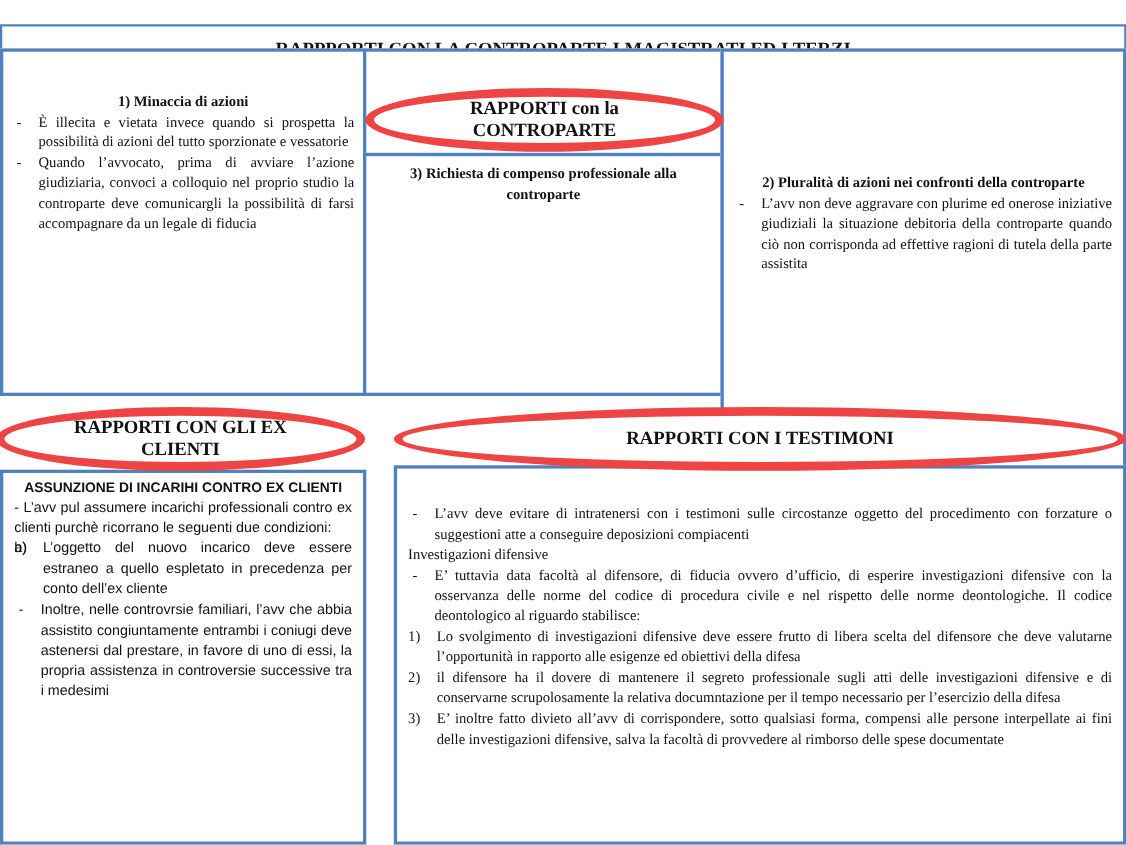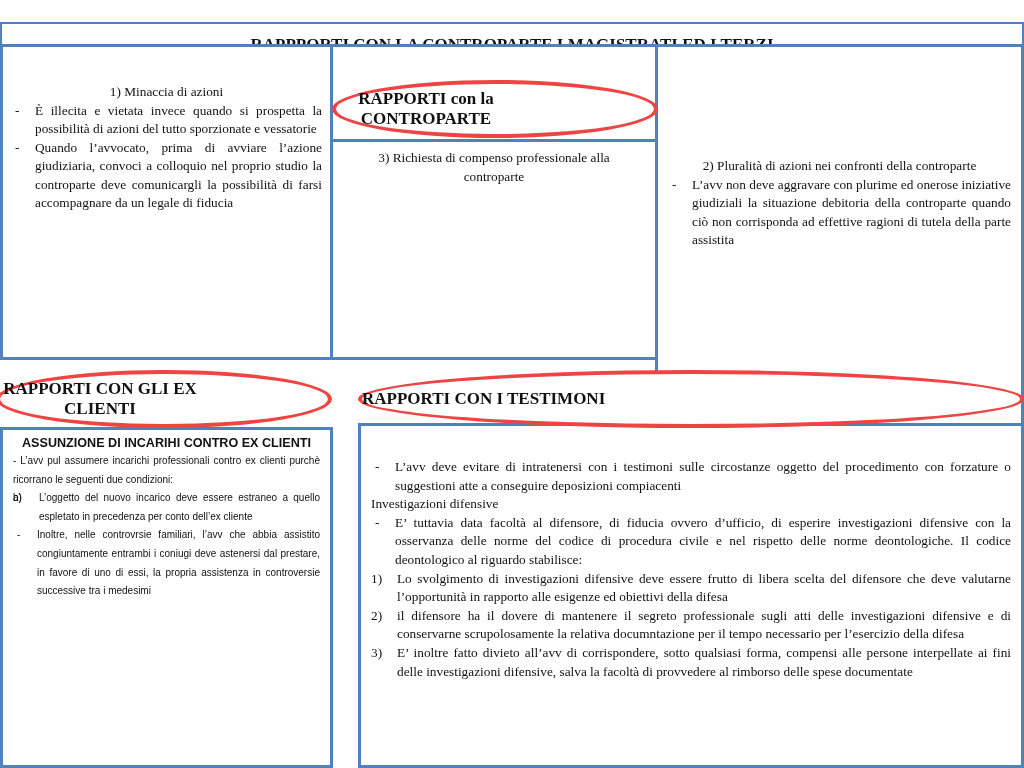--- a/index.html
+++ b/index.html
@@ -7,45 +7,45 @@
     width:1024px; height:768px; position:relative; overflow:hidden;
     background:#ffffff; color:#111;
     font-family:"Liberation Serif", serif;
   }
   .box {
     position:absolute; box-sizing:border-box;
     border:3px solid #4f81bd; background:#fff;
   }
   .ellipse {
     position:absolute; box-sizing:border-box;
-    border:4px solid #ef4444; border-radius:50%;
+    border:8px solid #ef4444; border-radius:50%;
     background:#fff;
-    display:flex; align-items:center; justify-content:flex-start;
+    display:flex; align-items:center; justify-content:center;
     text-align:center; font-weight:bold; line-height:1.15;
   }
   .title {
     position:absolute; left:0; top:0; width:1024px; height:46px;
     box-sizing:border-box; border:2px solid #4f81bd; border-bottom:3px solid #4f81bd;
     display:flex; align-items:center; justify-content:center;
     font-weight:bold; font-size:17px;margin-top:22px;
   }
-  .sec-h { font-weight:normal; text-align:center; font-size:13.3px; line-height:18.5px; }
+  .sec-h { font-weight:bold; text-align:center; font-size:13.3px; line-height:18.5px; }
   ul.dash { list-style:none; margin:0; padding:0; }
   ul.dash li {
     position:relative; padding-left:24px; text-align:justify;
     font-size:13.3px; line-height:18.6px;
   }
   ul.dash li::before {
     content:"-"; position:absolute; left:4px; top:0;
   }
   ol.num { list-style:none; margin:0; padding:0; }
   ol.num li { position:relative; padding-left:26px; text-align:justify; font-size:13.3px; line-height:18.6px; }
   ol.num li .n { position:absolute; left:0; top:0; }
   .sans { font-family:"Liberation Sans", sans-serif; }
-  .sans ul.dash li, .sans ol.num li, .sans p { font-size:10px; line-height:18.6px; }
+  .sans ul.dash li, .sans ol.num li, .sans p { font-size:13px; line-height:18.6px; }
   p { margin:0; }
 </style>
 </head>
 <body>
 
 <div class="title">
   <span>RAPPPORTI CON LA CONTROPARTE I MAGISTRATI ED I TERZI</span>
 </div>
 
 <div class="box" style="left:0; top:44px; width:333px; height:316px; padding:36px 8px 6px 8px;">

